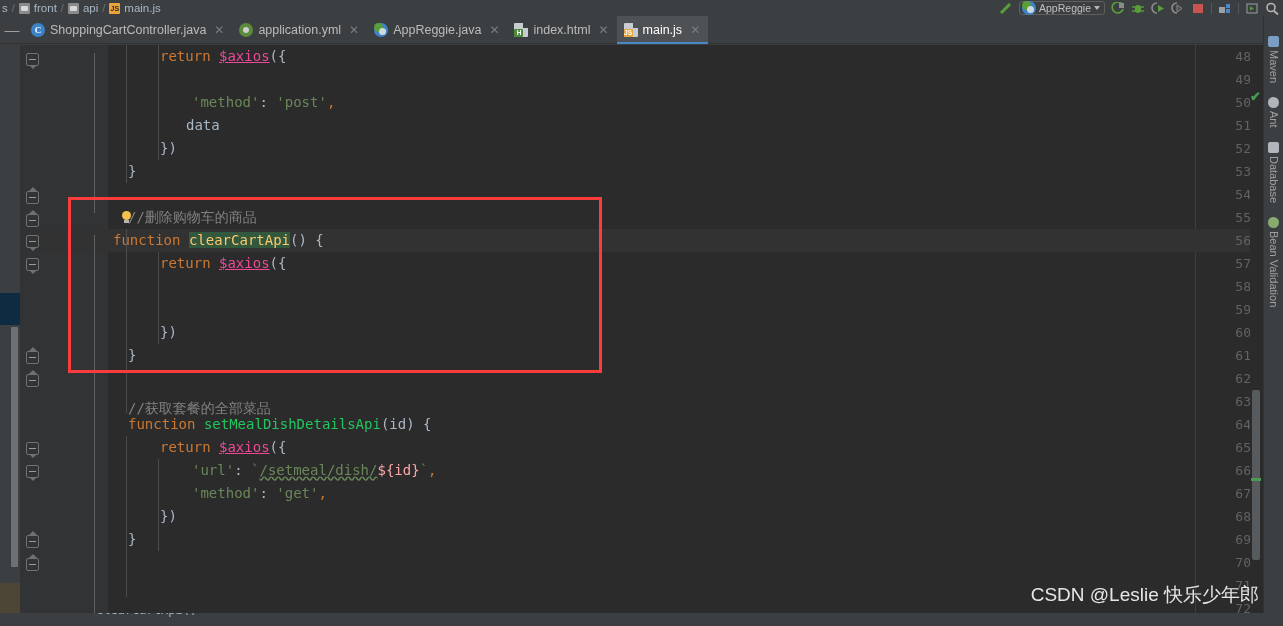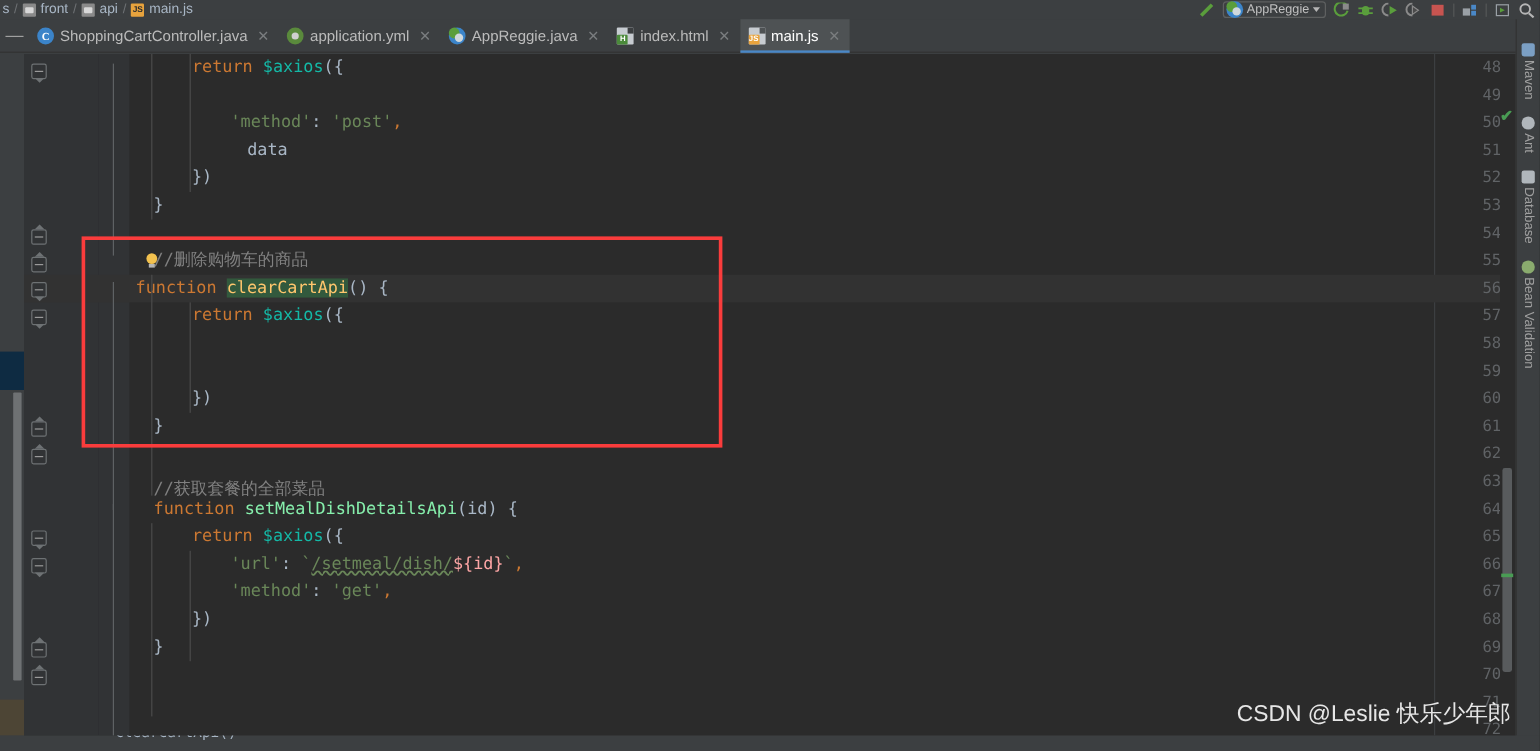--- a/index.html
+++ b/index.html
@@ -153,23 +153,23 @@
   }
   .code{
     position:absolute; left:0; top:0; height:23px; line-height:23px;
     font-family:"DejaVu Sans Mono", monospace; font-size:14px;
     white-space:pre; color:#a9b7c6; padding-left:6px;
   }
   .cur-line{
     position:absolute; left:0; right:0; height:23px; background:#323232;
   }
   .kw{ color:#cc7832; }
-  .fn{ color:#86efac; }
+  .fn{ color:#22c55e; }
   .str{ color:#6a8759; }
-  .var{ color:#14b8a6; }
+  .var{ color:#ec4899;text-decoration:underline; }
   .com{ color:#808080; }
   .pun{ color:#a9b7c6; }
   .hl-ident{ background:#32593d; color:#ffc66d; }
   .tmpl{ color:#6a8759; }
   .tmpl .ph{ color:#fca5a5; }
   .squig{
     text-decoration:underline; text-decoration-style:wavy;
     text-decoration-color:#6a8759;
   }
 
@@ -442,21 +442,21 @@
       </div>
       <div class="row">
         <div class="lnum">49</div>
       </div>
       <div class="row">
         <div class="lnum">50</div>
         <div class="code" style="left: 166px;"><span class="str">'method'</span><span class="pun">:</span> <span class="str">'post'</span><span class="kw">,</span></div>
       </div>
       <div class="row">
         <div class="lnum">51</div>
-        <div class="code" style="left: 180px;"><span class="pun">data</span></div>
+        <div class="code" style="left: 160px;"><span class="pun">data</span></div>
       </div>
       <div class="row">
         <div class="lnum">52</div>
         <div class="code" style="left: 134px;"><span class="pun">})</span></div>
       </div>
       <div class="row">
         <div class="lnum">53</div>
         <div class="code" style="left: 102px;"><span class="pun">}</span></div>
       </div>
       <div class="row">

